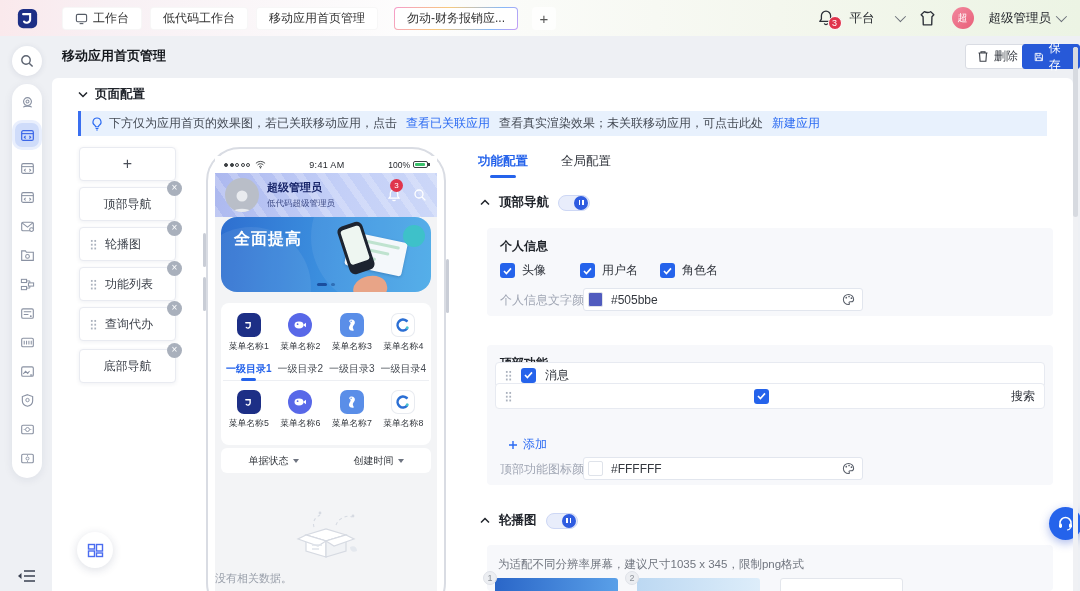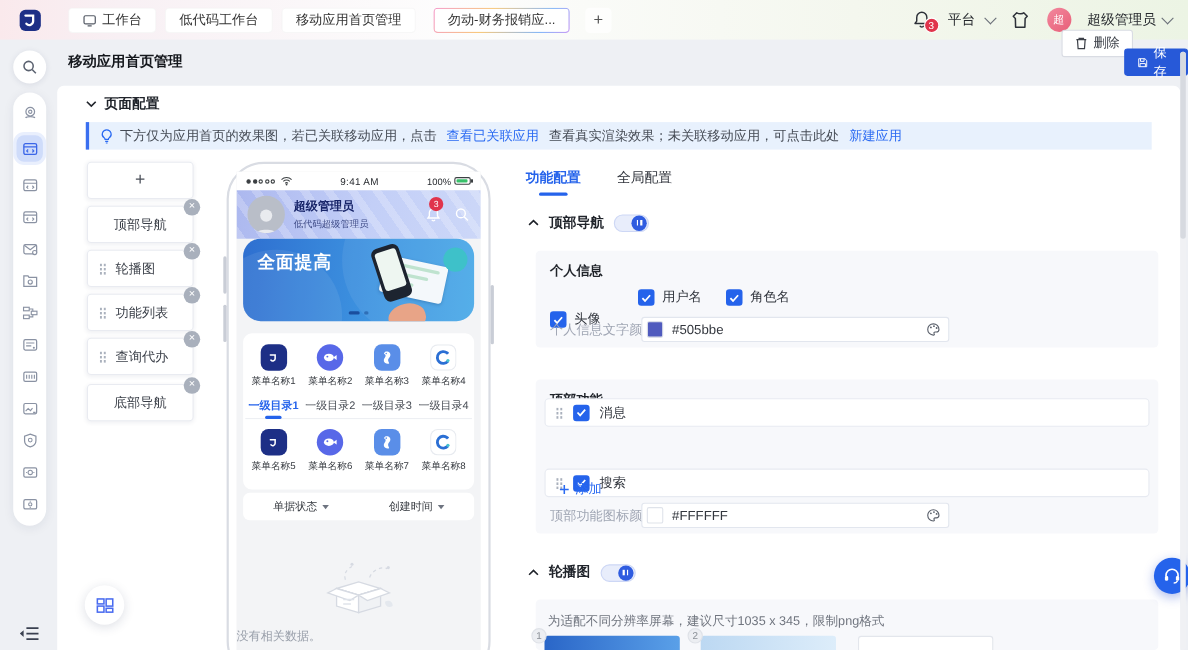--- a/index.html
+++ b/index.html
@@ -36,35 +36,35 @@
     display:flex; align-items:center; justify-content:center;
     font-size:15px; color:#555; margin-left:6px;
   }
   .topbar-right { margin-left:auto; display:flex; align-items:center; gap:15px; margin-right:16px; }
   .bell-wrap { position:relative; width:18px; height:18px; }
   .badge-red {
     position:absolute; right:-7px; bottom:-3px; min-width:14px; height:14px; padding:0 3px;
     background:#e0344c; color:#fff; border-radius:8px; font-size:9px;
     display:flex; align-items:center; justify-content:center; border:1px solid #fff;
   }
-  .plat { display:flex; align-items:center; gap:8px; font-size:12.5px; color:#26292e; }
+  .plat { display:flex; align-items:center; gap:20px; font-size:12.5px; color:#26292e; }
   .avatar {
     width:22px; height:22px; border-radius:50%;
     background:linear-gradient(140deg,#f2889e,#e85f78);
     color:#fff; font-size:10px; display:flex; align-items:center; justify-content:center;
   }
   .username { font-size:12.5px; color:#26292e; display:flex; align-items:center; gap:5px; }
   .chev { width:8px; height:8px; border-right:1.4px solid #6a6f78; border-bottom:1.4px solid #6a6f78;
           transform:rotate(45deg) translateY(-2px); }
 
   
   .page-title { left:62px; top:47px; font-size:13px; font-weight:bold; color:#15181d; }
   .btn { height:25px; border-radius:3px; font-size:12px; display:inline-flex; align-items:center;
          gap:5px; padding:0 11px; cursor:default; }
-  .btn.ghost { background:#fff; border:1px solid #d9dce3; color:#3c4048; left:965px; top:27px; }
+  .btn.ghost { background:#fff; border:1px solid #d9dce3; color:#3c4048; left:965px; top:44px; }
   .btn.primary { background:#2759d8; border:1px solid #2759d8; color:#fff; left:1022px; top:44px; }
 
   
   .main-card { left:52px; top:78px; width:1021px; height:513px; background:#fff; border-radius:6px 6px 0 0; }
   .section-head { left:78px; top:86px; display:flex; align-items:center; gap:7px;
                   font-size:12.5px; font-weight:bold; color:#20242b; }
   .tip-banner {
     left:78px; top:111px; width:969px; height:25px;
     background:#e8f1fd; border-left:3px solid #3a6ff0;
     display:flex; align-items:center; gap:6px; padding:0 10px;
@@ -619,21 +619,21 @@
   <span class="toggle">
       <span class="knob">
         <i></i>
         <i></i>
       </span>
     </span>
 </div>
 
 <div class="gray-block" style="top:228px;height:88px;">
   <div class="blk-title" style="top:10px;">个人信息</div>
-  <div class="checkline" style="left:13px;top:34px;margin-top:20px;">
+  <div class="checkline" style="left:13px;top:34px;">
     <span class="cbx">
         <svg width="9" height="8" viewBox="0 0 9 8">
           <path d="M1 4l2.4 2.6L8 1.4" fill="none" stroke="#fff" stroke-width="1.6"></path>
         </svg>
       </span>
     <span>头像</span>
   </div>
   <div class="checkline" style="left:93px;top:34px;">
     <span class="cbx">
         <svg width="9" height="8" viewBox="0 0 9 8">
@@ -668,21 +668,21 @@
 </div>
 <div class="fn-row" style="top:362px;">
   <span class="drag-dots"></span>
   <span class="cbx">
       <svg width="9" height="8" viewBox="0 0 9 8">
         <path d="M1 4l2.4 2.6L8 1.4" fill="none" stroke="#fff" stroke-width="1.6"></path>
       </svg>
     </span>
   <span>消息</span>
 </div>
-<div class="fn-row" style="top:426px;">
+<div class="fn-row" style="top:383px;justify-content:space-between;">
   <span class="drag-dots"></span>
   <span class="cbx">
       <svg width="9" height="8" viewBox="0 0 9 8">
         <path d="M1 4l2.4 2.6L8 1.4" fill="none" stroke="#fff" stroke-width="1.6"></path>
       </svg>
     </span>
   <span>搜索</span>
 </div>
 <div class="add-link" style="left:508px;top:436px;">
   <svg width="10" height="10" viewBox="0 0 10 10">

